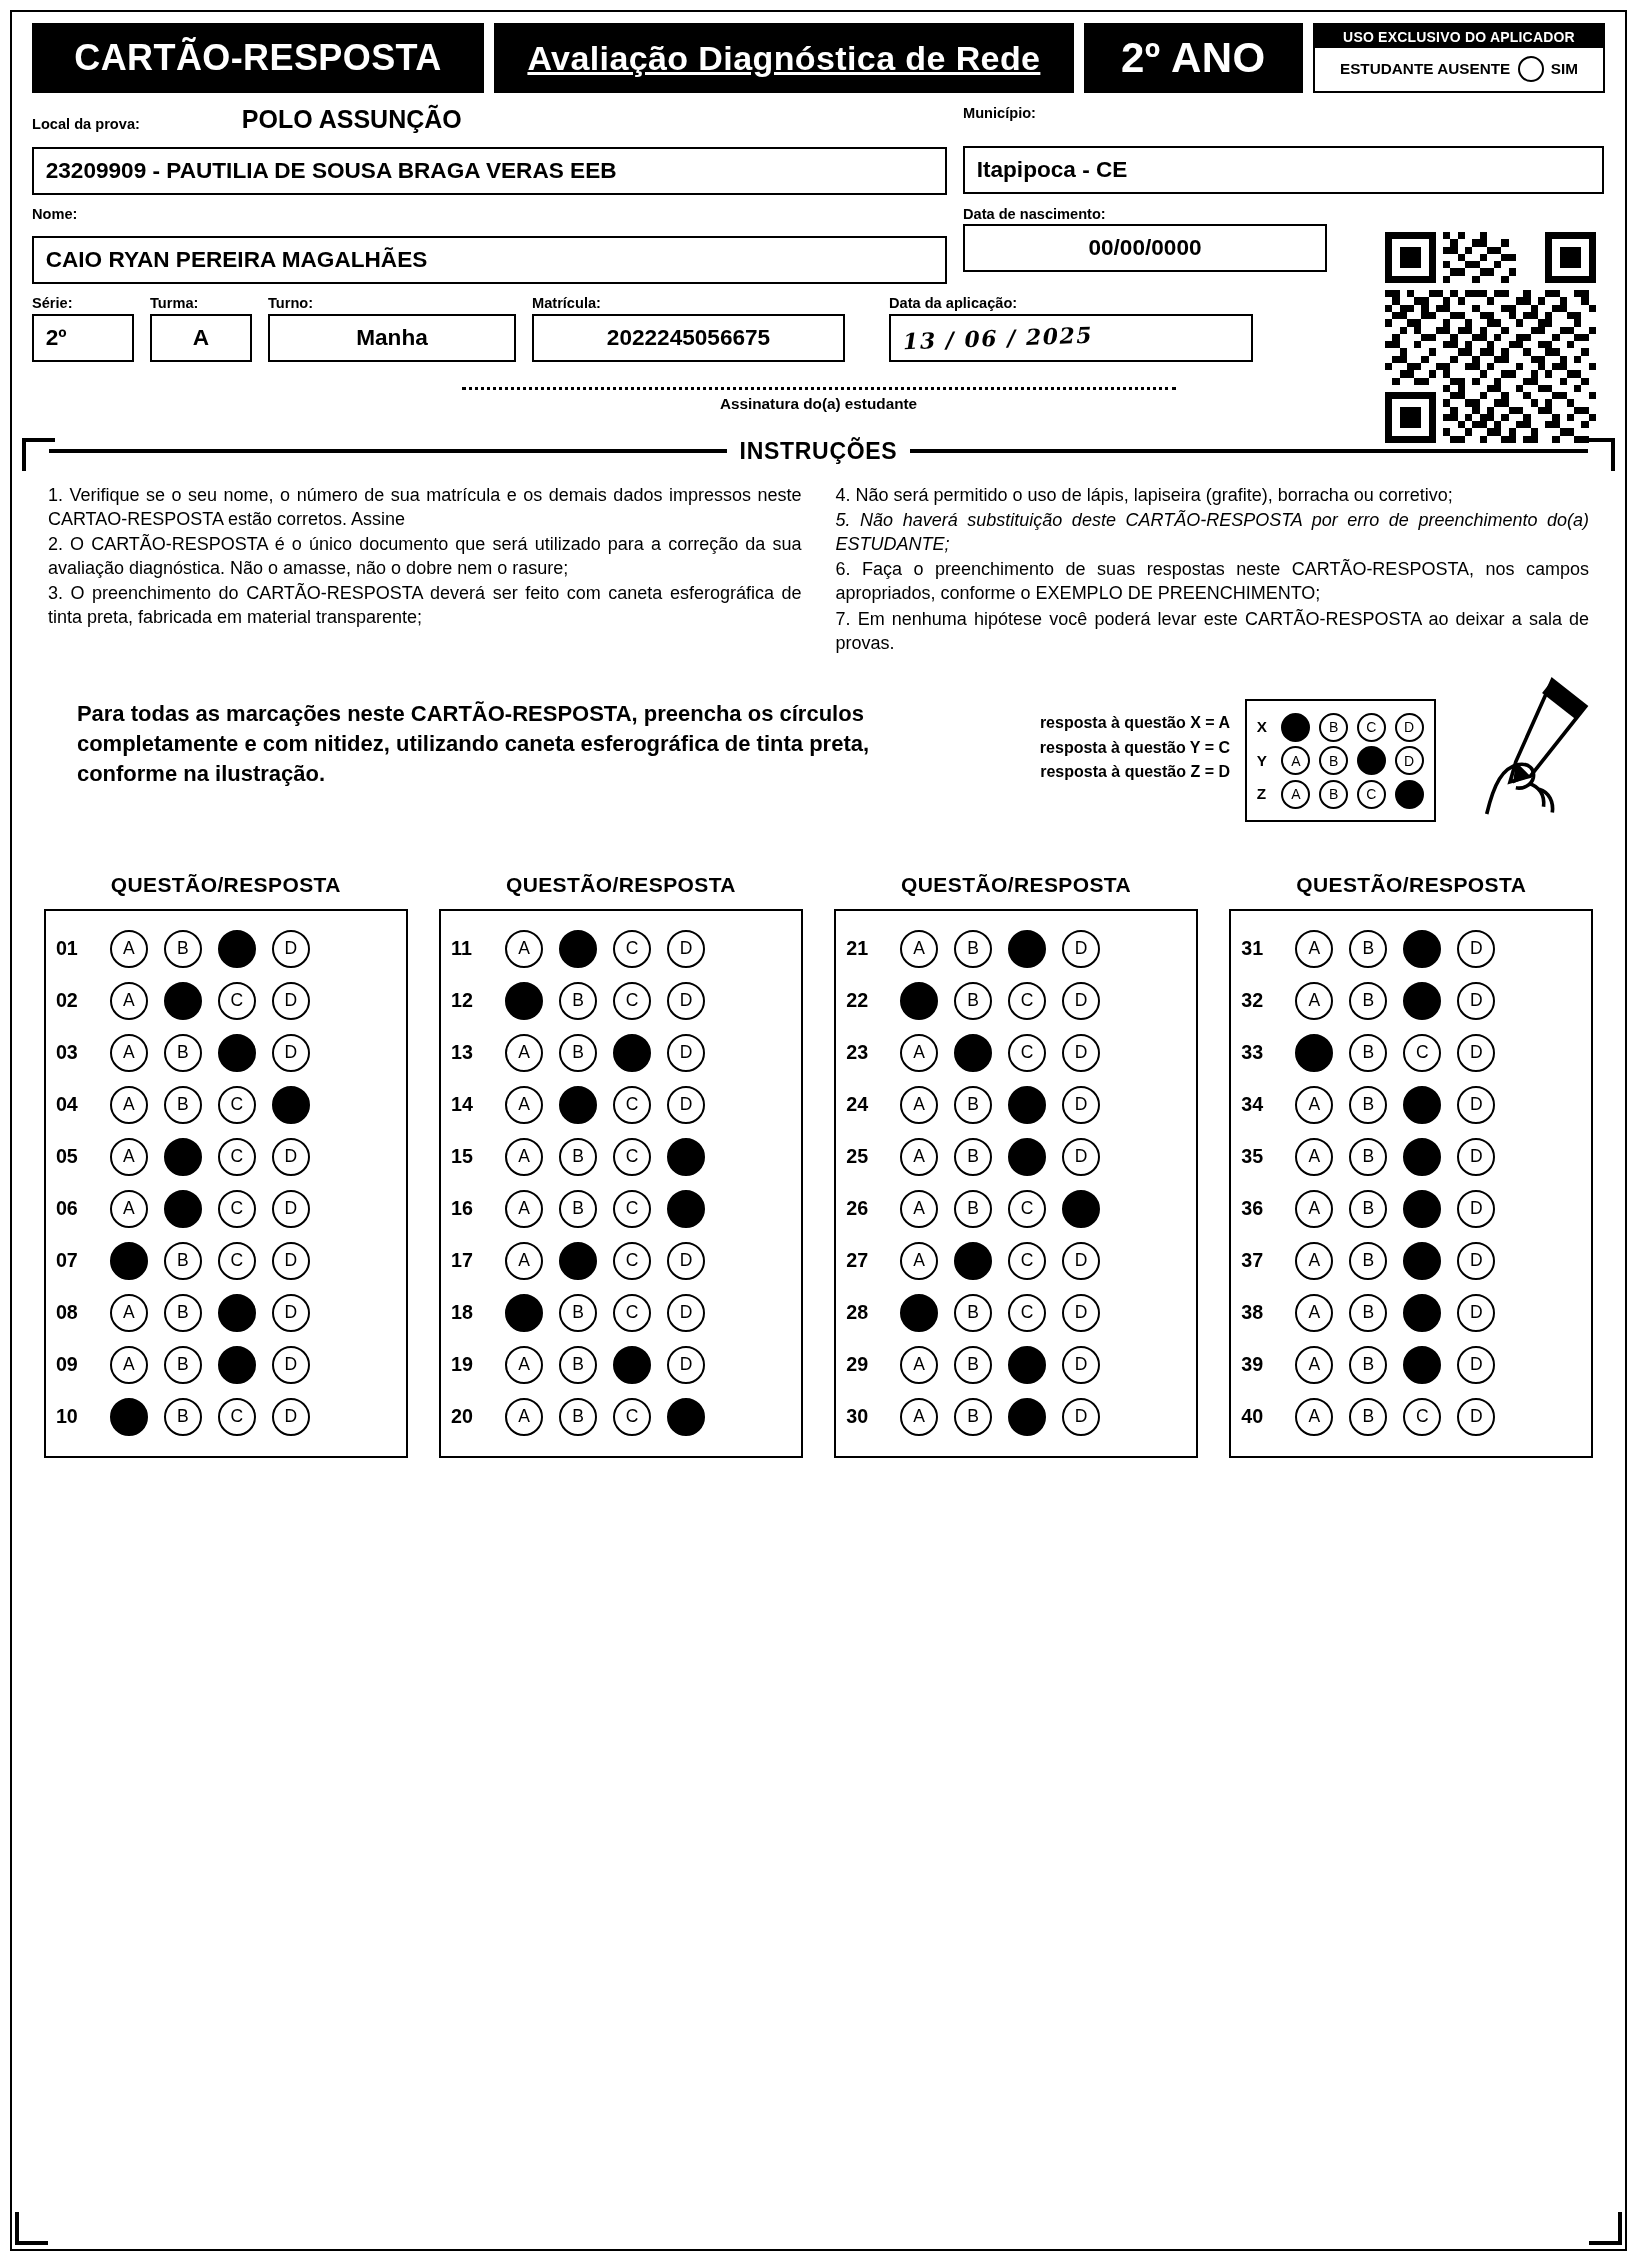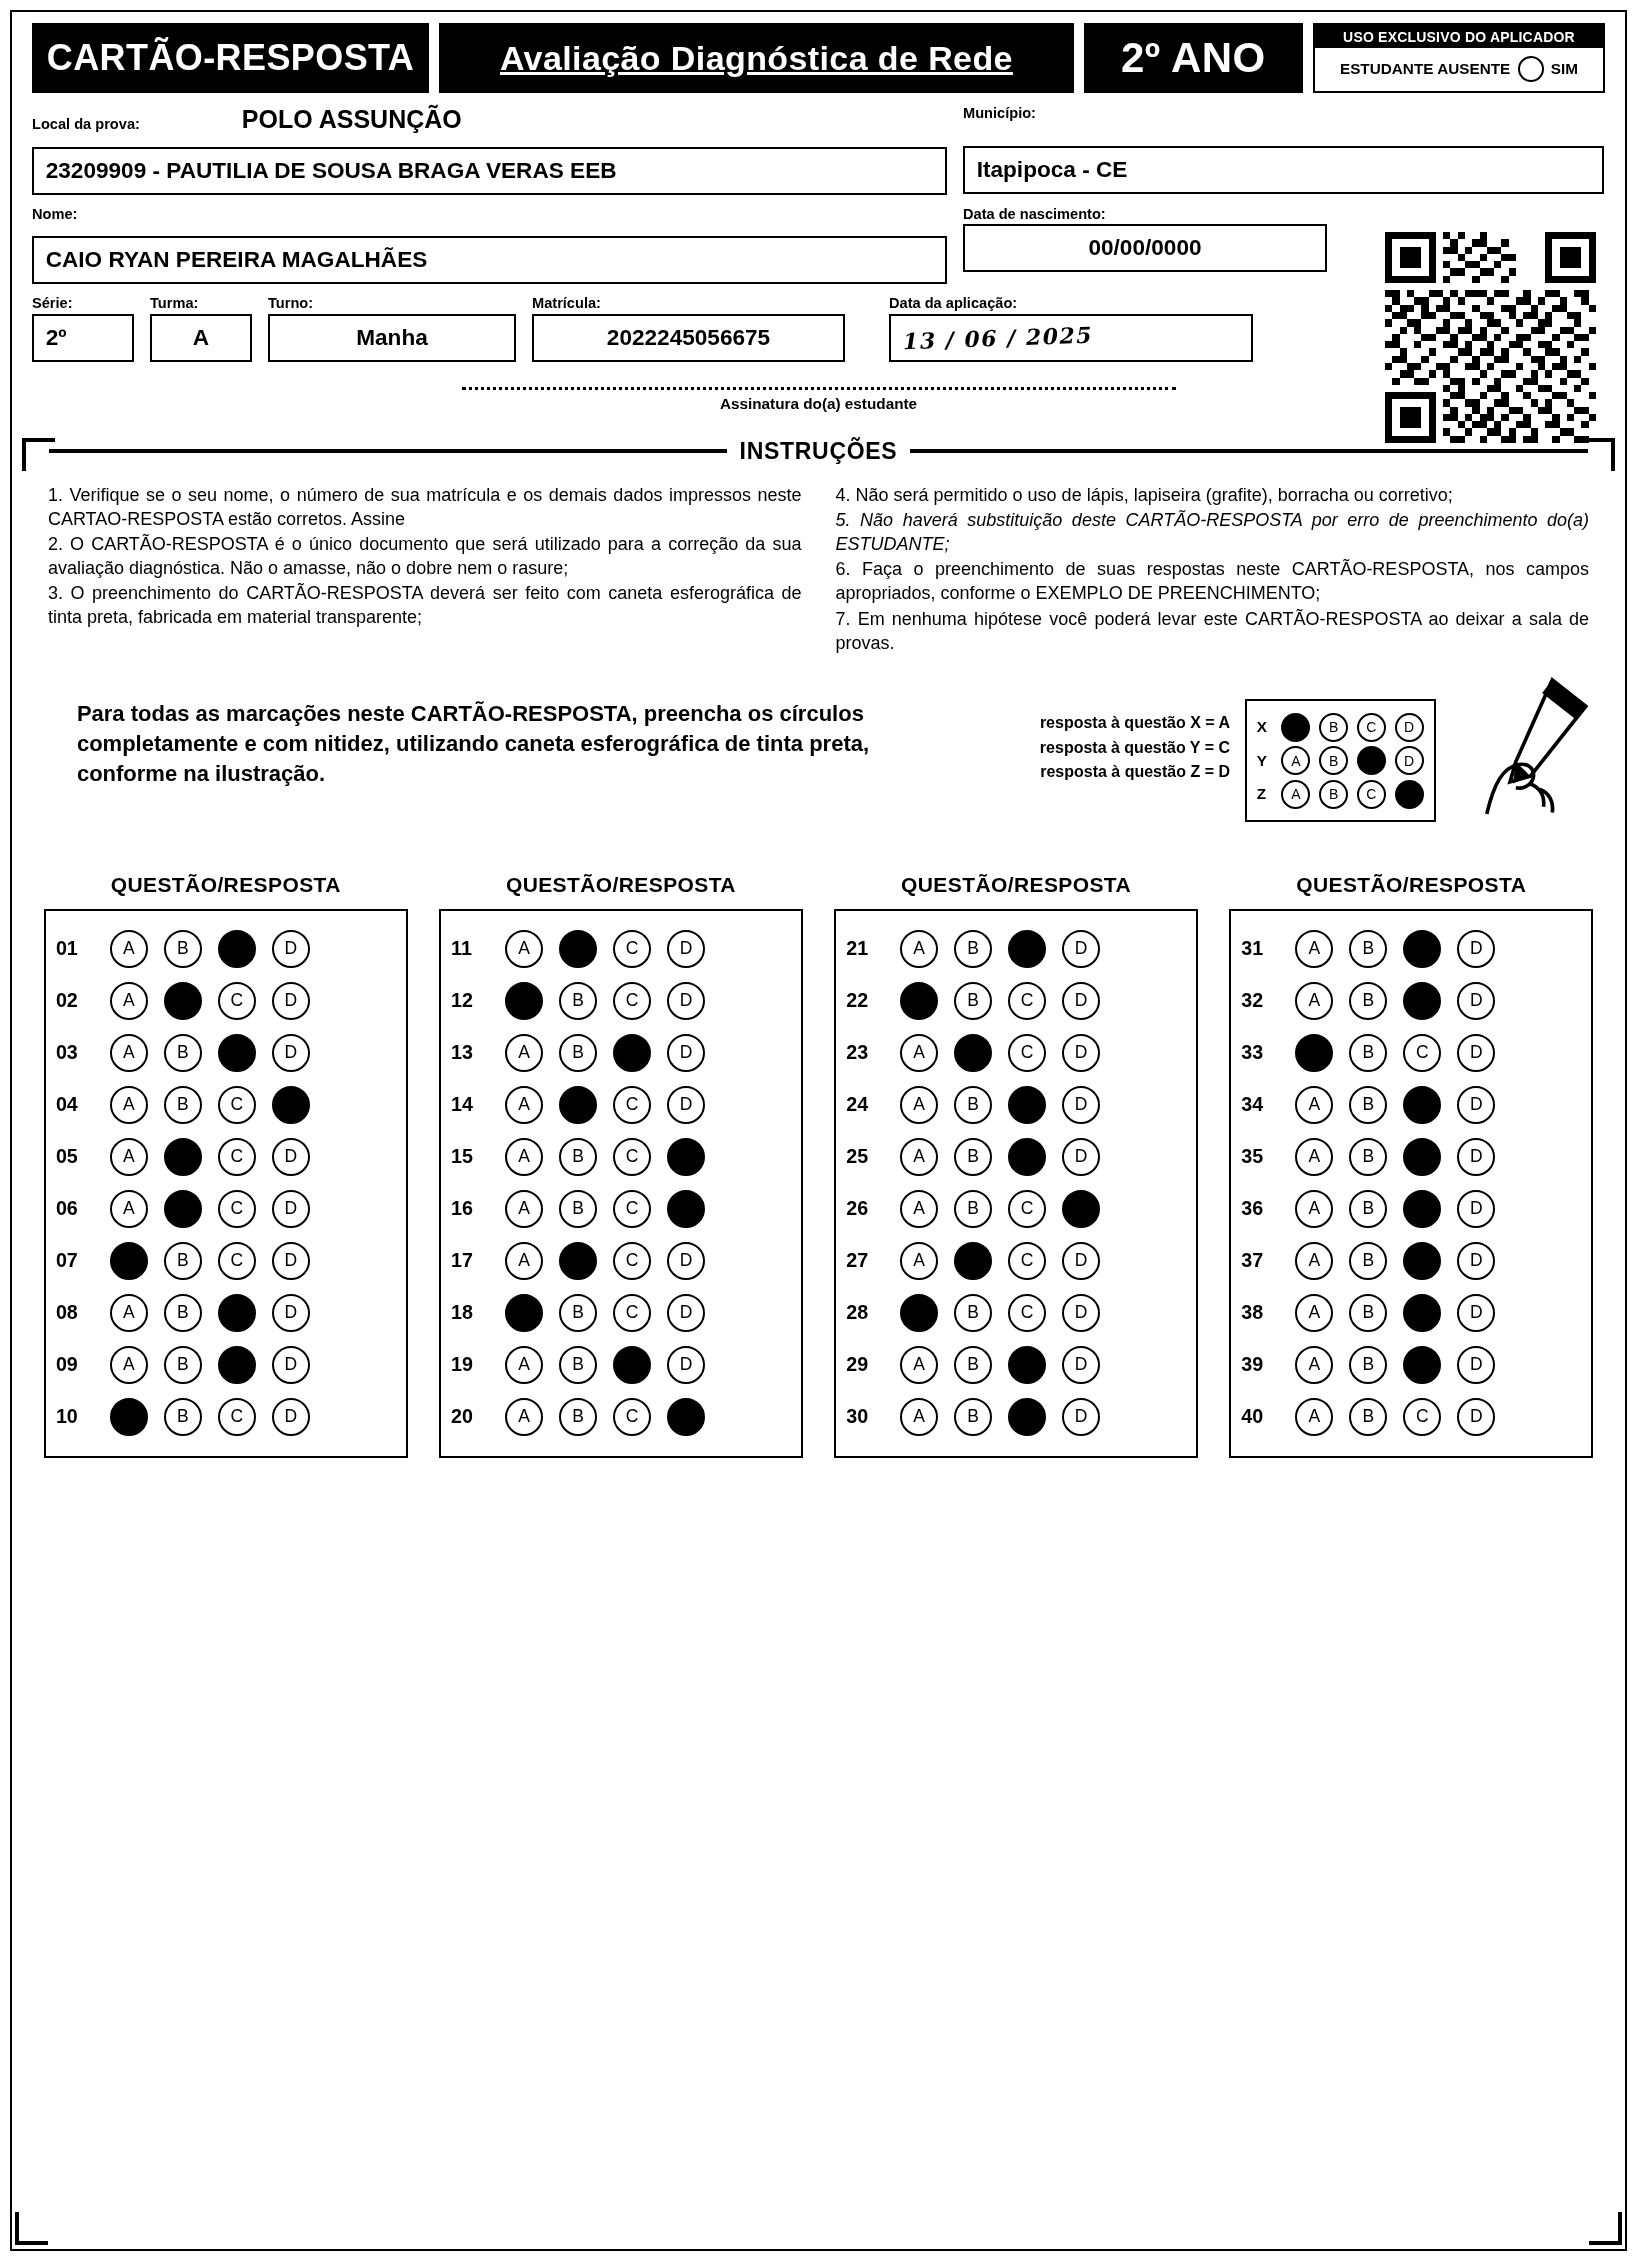--- a/index.html
+++ b/index.html
@@ -44,21 +44,21 @@
   .hdr-black {
     background: #000;
     color: #fff;
     display: flex;
     align-items: center;
     justify-content: center;
     font-weight: bold;
     letter-spacing: 0.4px;
   }
   .hdr-cartao {
-    width: 397px;
+    width: 452px;
     font-size: 36px;
   }
   .hdr-aval {
     flex: 1;
     font-size: 34px;
     text-decoration: underline;
   }
   .hdr-ano {
     width: 219px;
     font-size: 42px;

